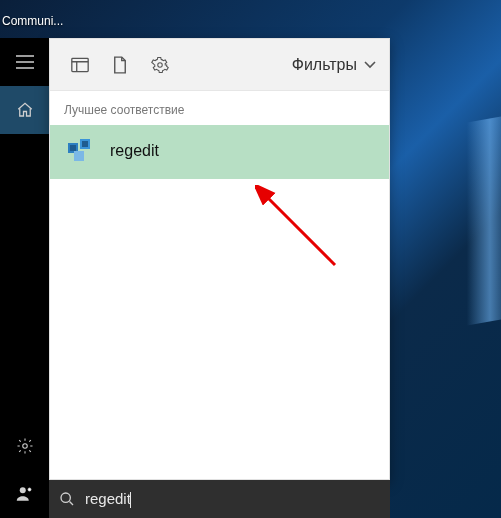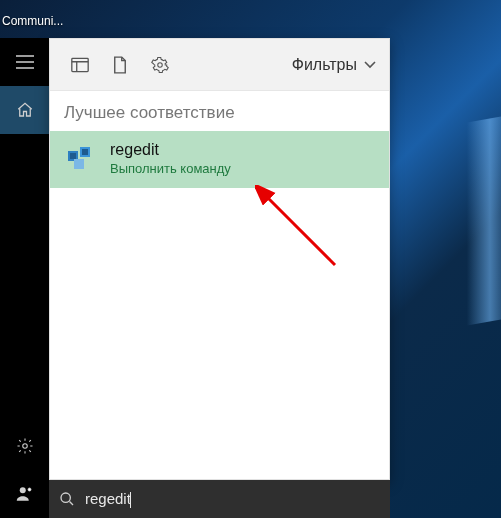--- a/index.html
+++ b/index.html
@@ -88,21 +88,21 @@
     gap: 6px;
     color: #333;
     font-size: 16px;
     cursor: pointer;
     padding-right: 2px;
     text-align: right;
   }
   .section-label {
     padding: 12px 14px 8px;
     color: #777;
-    font-size: 17px;
+    font-size: 12px;
   }
   .result-row {
     display: flex;
     align-items: center;
     gap: 14px;
     padding: 10px 14px 12px;
     background: #b7dfc4;
     cursor: pointer;
   }
   .result-icon {
@@ -224,21 +224,20 @@
           <rect x="4" y="8" width="10" height="10" fill="#2d7fc1"></rect>
           <rect x="16" y="4" width="10" height="10" fill="#3a93d8"></rect>
           <rect x="10" y="16" width="10" height="10" fill="#7bb8e6"></rect>
           <rect x="6" y="10" width="6" height="6" fill="#1e5b8f"></rect>
           <rect x="18" y="6" width="6" height="6" fill="#1e5b8f"></rect>
         </g>
       </svg>
     </span>
     <div class="result-text">
       <div class="title">regedit</div>
-      <div class="subtitle">Выполнить команду</div>
     </div>
   </div>
 </div>
 
 <div class="searchbar">
   <span class="search-icon">
     <svg width="16" height="16" viewBox="0 0 24 24" fill="none" stroke="currentColor" stroke-width="2">
         <circle cx="10" cy="10" r="7"></circle>
         <path d="m21 21-5.2-5.2"></path>
       </svg>

